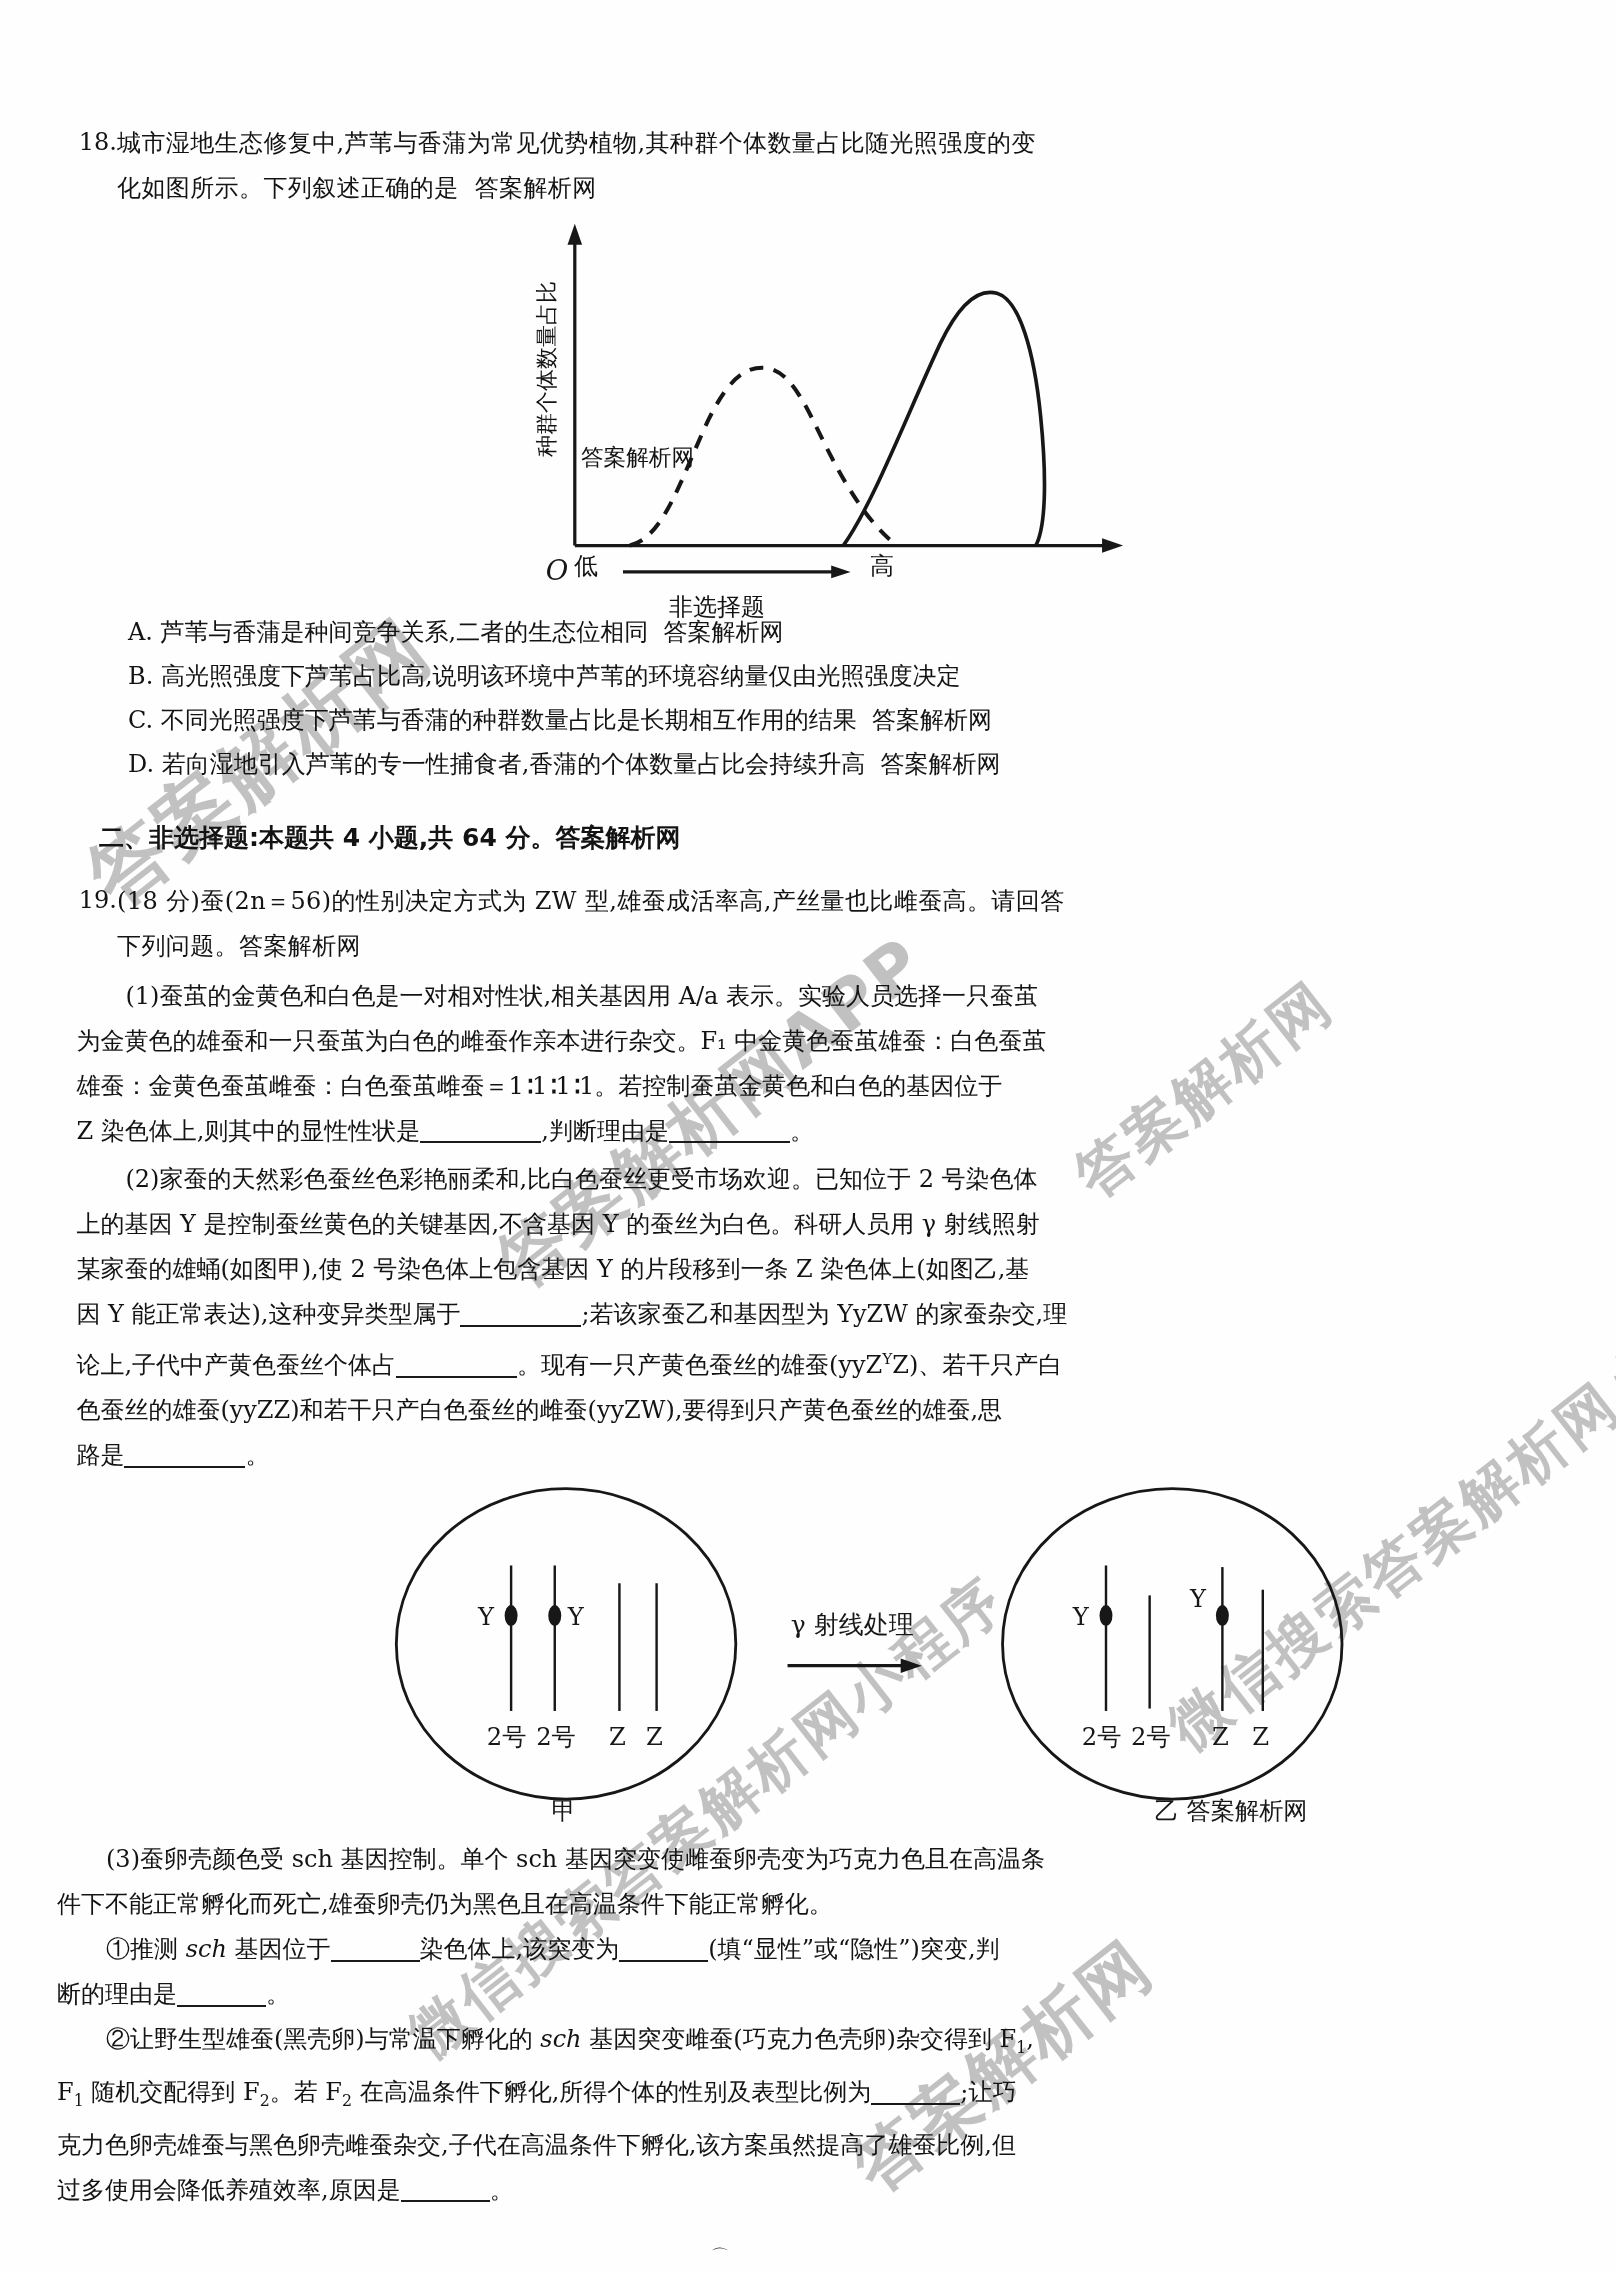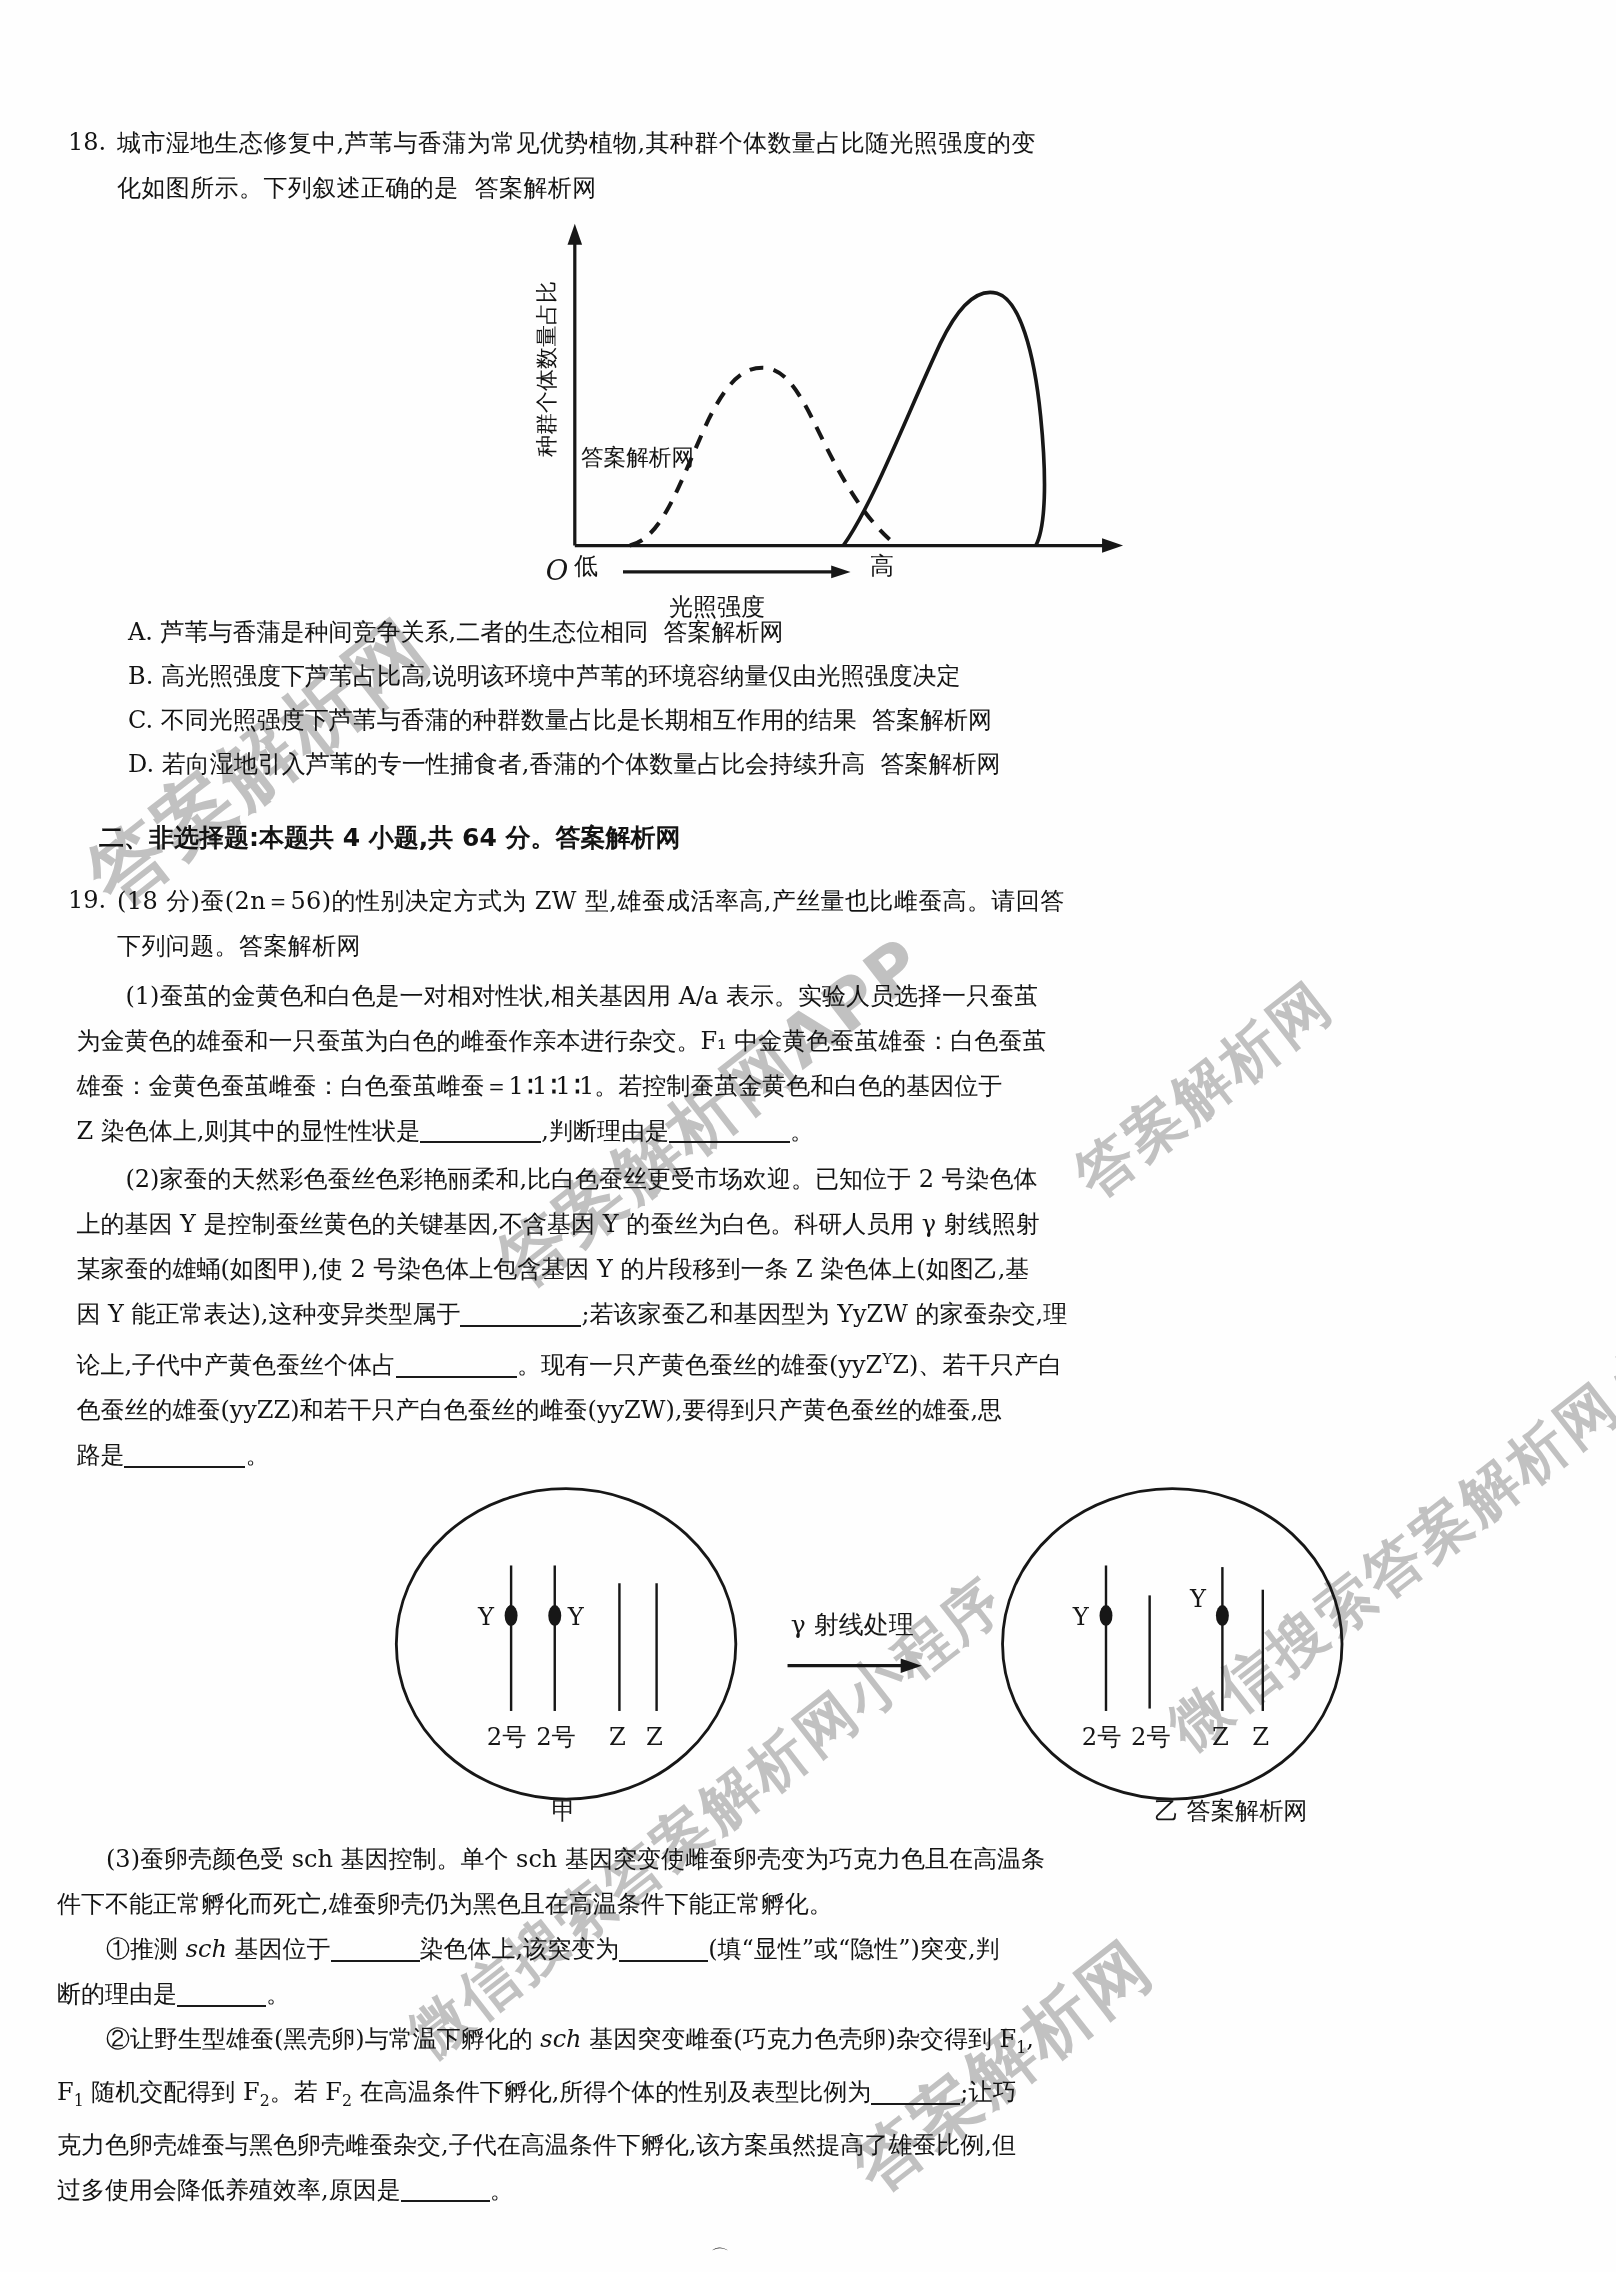--- a/index.html
+++ b/index.html
@@ -20,21 +20,21 @@
     letter-spacing:3.2px;
   }
   .wm-a{font-size:78px;transform:rotate(-38deg);}
   .wm-b{font-size:68px;transform:rotate(-38deg);}
   .wm-c{font-size:58px;transform:rotate(-38deg);}
 
   
   .content{position:absolute;left:0;top:0;width:1617px;z-index:10;}
   .q-row{display:flex;align-items:flex-start;}
   .q-num{
-    font-size:24px;line-height:42px;width:60px;flex:0 0 60px;text-align:center;
+    font-size:24px;line-height:42px;width:60px;flex:0 0 60px;text-align:right;
     font-family:"DejaVu Serif","Liberation Serif",serif;
   }
   .q-body{flex:1 1 auto;}
   .line{
     font-size:24px;line-height:45px;letter-spacing:0.4px;
     font-family:"DejaVu Serif","Liberation Serif",serif;
     white-space:pre-wrap;
   }
   .opt{
     font-size:24px;line-height:44px;margin-left:71px;
@@ -119,21 +119,21 @@
 
         <text x="44" y="452" font-family="DejaVu Serif, Liberation Serif, serif" font-size="34" font-style="italic" fill="#171717">O</text>
       </svg>
 
       <div style="position:absolute;left:517px;top:336px;font-size:24px;">低</div>
       <svg style="position:absolute;left:566px;top:349px;" width="234" height="19.4" viewBox="0 0 290 24">
         <line x1="0" y1="11" x2="262" y2="11" stroke="#171717" stroke-width="4"></line>
         <polygon points="282,11 258,3 258,19" fill="#171717"></polygon>
       </svg>
       <div style="position:absolute;left:813px;top:336px;font-size:24px;">高</div>
-      <div style="position:absolute;left:612px;top:377px;font-size:24px;">光照强度</div>
+      <div style="position:absolute;left:612px;top:377px;font-size:24px;">非选择题</div>
 
     </div>
 
     <div style="margin-top:-8px;">
       <div class="opt">A. 芦苇与香蒲是种间竞争关系,二者的生态位相同  答案解析网</div>
       <div class="opt">B. 高光照强度下芦苇占比高,说明该环境中芦苇的环境容纳量仅由光照强度决定</div>
       <div class="opt">C. 不同光照强度下芦苇与香蒲的种群数量占比是长期相互作用的结果  答案解析网</div>
       <div class="opt">D. 若向湿地引入芦苇的专一性捕食者,香蒲的个体数量占比会持续升高  答案解析网</div>
     </div>
 

